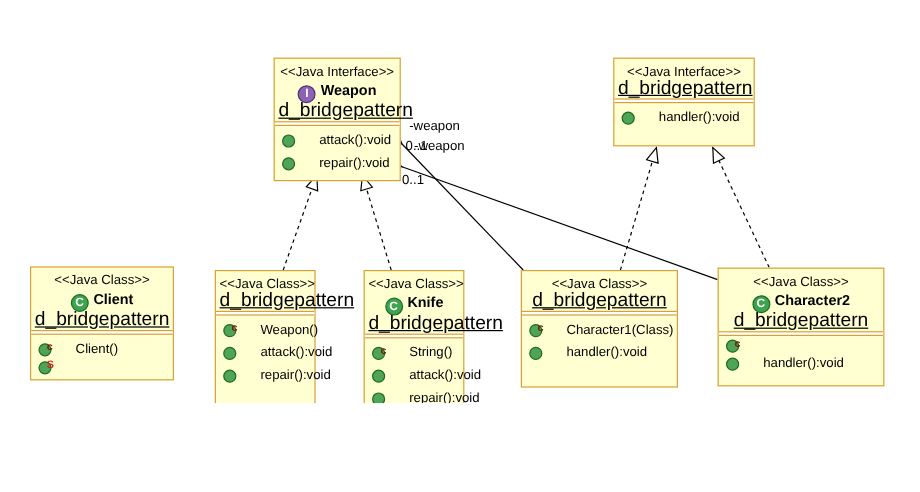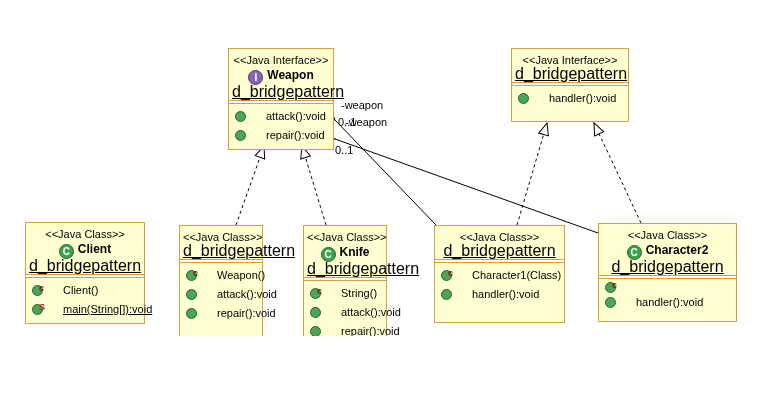--- a/index.html
+++ b/index.html
@@ -109,21 +109,20 @@
       <div class="member">
           <span class="m-icon">
             <i class="mod mod-c">c</i>
           </span>
           <span>Client()</span>
         </div>
       <div class="member">
           <span class="m-icon">
             <i class="mod mod-s">S</i>
           </span>
-          <span class="static-text">main(String[]):void</span>
         </div>
     </div>
   </div>
 
   <div class="uml-box box-sword">
     <div class="hdr">
       <div class="stereo">&lt;&lt;Java Class&gt;&gt;</div>
       <div class="pkg">d_bridgepattern</div>
     </div>
     <div class="gap"></div>

